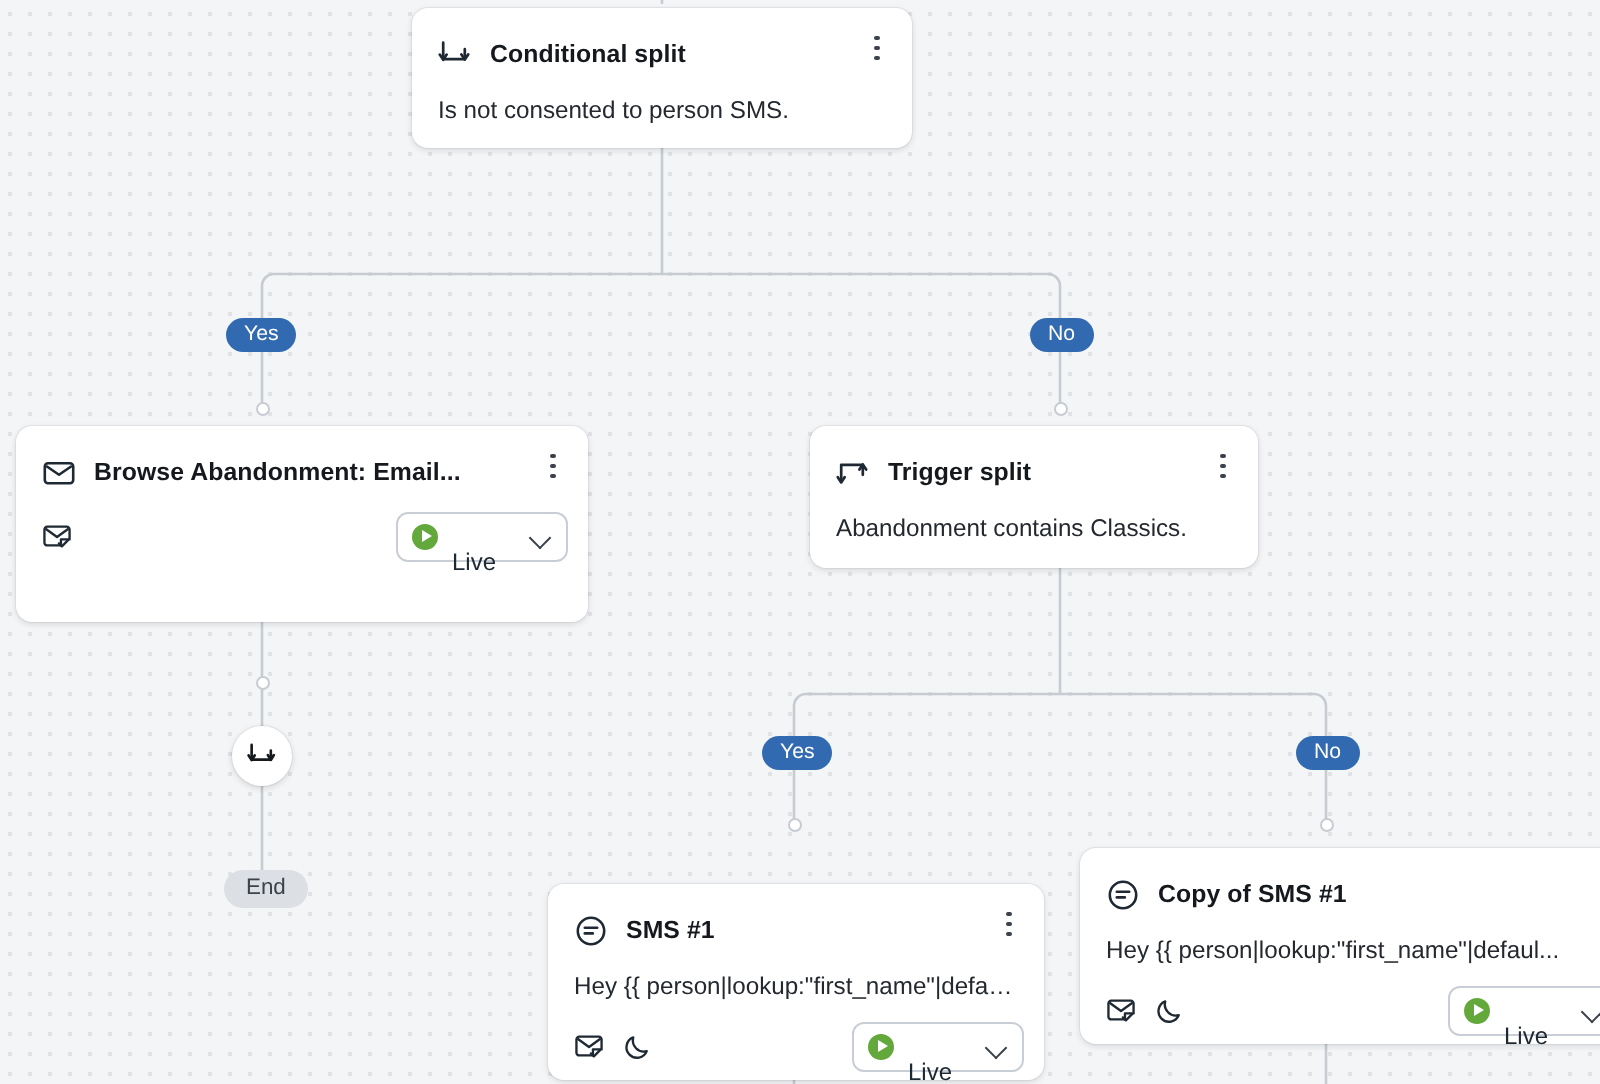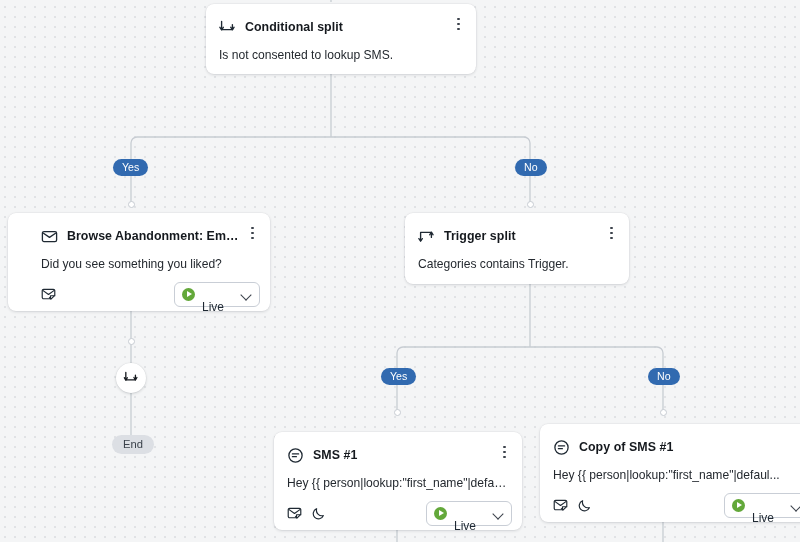--- a/index.html
+++ b/index.html
@@ -270,55 +270,54 @@
   <div class="conn-dot" style="left:526.5px; top:201px;"></div>
   <div class="conn-dot" style="left:127.5px; top:338px;"></div>
   <div class="conn-dot" style="left:393.5px; top:409px;"></div>
   <div class="conn-dot" style="left:659.5px; top:409px;"></div>
 
   <div class="pill" style="left:113px; top:159px;">Yes</div>
   <div class="pill" style="left:515px; top:159px;">No</div>
   <div class="pill" style="left:381px; top:368px;">Yes</div>
   <div class="pill" style="left:648px; top:368px;">No</div>
 
-  <div class="card" style="left:206px; top:4px; width:270px; height:70px;">
+  <div class="card" style="left:206px; top:4px; width:250px; height:70px;">
     <div class="card-head">
       <span class="card-ico">
         <svg viewBox="0 0 17 17" width="17" height="17" fill="none" stroke="currentColor" stroke-width="1.35" stroke-linecap="round" stroke-linejoin="round">
           <path d="M2.6,2.3 L2.6,10.6 L13.4,10.6 L13.4,5.6"></path>
           <path d="M0.9,8.3 L2.6,10.9 L4.3,8.3"></path>
           <path d="M11.7,8.2 L13.4,10.8 L15.1,8.2"></path>
         </svg>
       </span>
       <span class="card-title">Conditional split</span>
       <span class="kebab">
         <i></i>
           <i></i>
           <i></i>
       </span>
     </div>
-    <div class="card-body">Is not consented to lookup SMS.</div>
-  </div>
-
-  <div class="card" style="left:8px; top:213px; width:262px; height:98px;padding-left:20px;">
+    <div class="card-body">Is not consented to person SMS.</div>
+  </div>
+
+  <div class="card" style="left:8px; top:213px; width:286px; height:98px;">
     <div class="card-head">
       <span class="card-ico">
         <svg viewBox="0 0 17 17" width="17" height="17" fill="none" stroke="currentColor" stroke-width="1.3" stroke-linejoin="round">
           <rect x="1.4" y="3.6" width="14.2" height="10" rx="1.6"></rect>
           <path d="M2.1,5.0 L8.5,9.4 L14.9,5.0"></path>
         </svg>
       </span>
       <span class="card-title">Browse Abandonment: Email...</span>
       <span class="kebab">
         <i></i>
           <i></i>
           <i></i>
       </span>
     </div>
-    <div class="card-body">Did you see something you liked?</div>
     <div class="card-foot">
       <span class="foot-icons">
         <span>
           <svg viewBox="0 0 16 16" width="15" height="15" fill="none" stroke="currentColor" stroke-width="1.25" stroke-linejoin="round">
             <path d="M1.3,4.0 a1.5,1.5 0 0 1 1.5,-1.5 h10.4 a1.5,1.5 0 0 1 1.5,1.5 v5.3 h-4.6 v3.2 h-7.3 a1.5,1.5 0 0 1 -1.5,-1.5 z"></path>
             <path d="M1.9,3.6 L8.0,8.0 L14.1,3.6"></path>
             <path d="M9.0,11.4 L10.6,13.0 L13.9,9.7" stroke-linecap="round"></path>
           </svg>
         </span>
       </span>
@@ -339,34 +338,34 @@
           <path d="M11.7,6.8 L13.4,4.2 L15.1,6.8"></path>
         </svg>
       </span>
       <span class="card-title">Trigger split</span>
       <span class="kebab">
         <i></i>
           <i></i>
           <i></i>
       </span>
     </div>
-    <div class="card-body">Categories contains Trigger.</div>
+    <div class="card-body">Abandonment contains Classics.</div>
   </div>
 
   <div class="circle-node" style="left:116px; top:363px;">
     <svg viewBox="0 0 17 17" width="16" height="16" fill="none" stroke="currentColor" stroke-width="1.4" stroke-linecap="round" stroke-linejoin="round">
       <path d="M3.0,2.6 L3.0,10.4 L13.2,10.4 L13.2,5.6"></path>
       <path d="M1.4,8.2 L3.0,10.7 L4.6,8.2"></path>
       <path d="M11.6,8.0 L13.2,10.6 L14.8,8.0"></path>
     </svg>
   </div>
 
   <div class="endpill" style="left:112px; top:435px;">End</div>
 
-  <div class="card" style="left:274px; top:432px; width:248px; height:98px;">
+  <div class="card" style="left:274px; top:442px; width:248px; height:98px;">
     <div class="card-head">
       <span class="card-ico">
         <svg viewBox="0 0 17 17" width="17" height="17" fill="none" stroke="currentColor" stroke-width="1.3" stroke-linecap="round">
           <circle cx="8.5" cy="8.5" r="6.6"></circle>
           <path d="M5.4,6.9 L11.6,6.9"></path>
           <path d="M5.4,9.7 L9.4,9.7"></path>
         </svg>
       </span>
       <span class="card-title">SMS #1</span>
       <span class="kebab">

